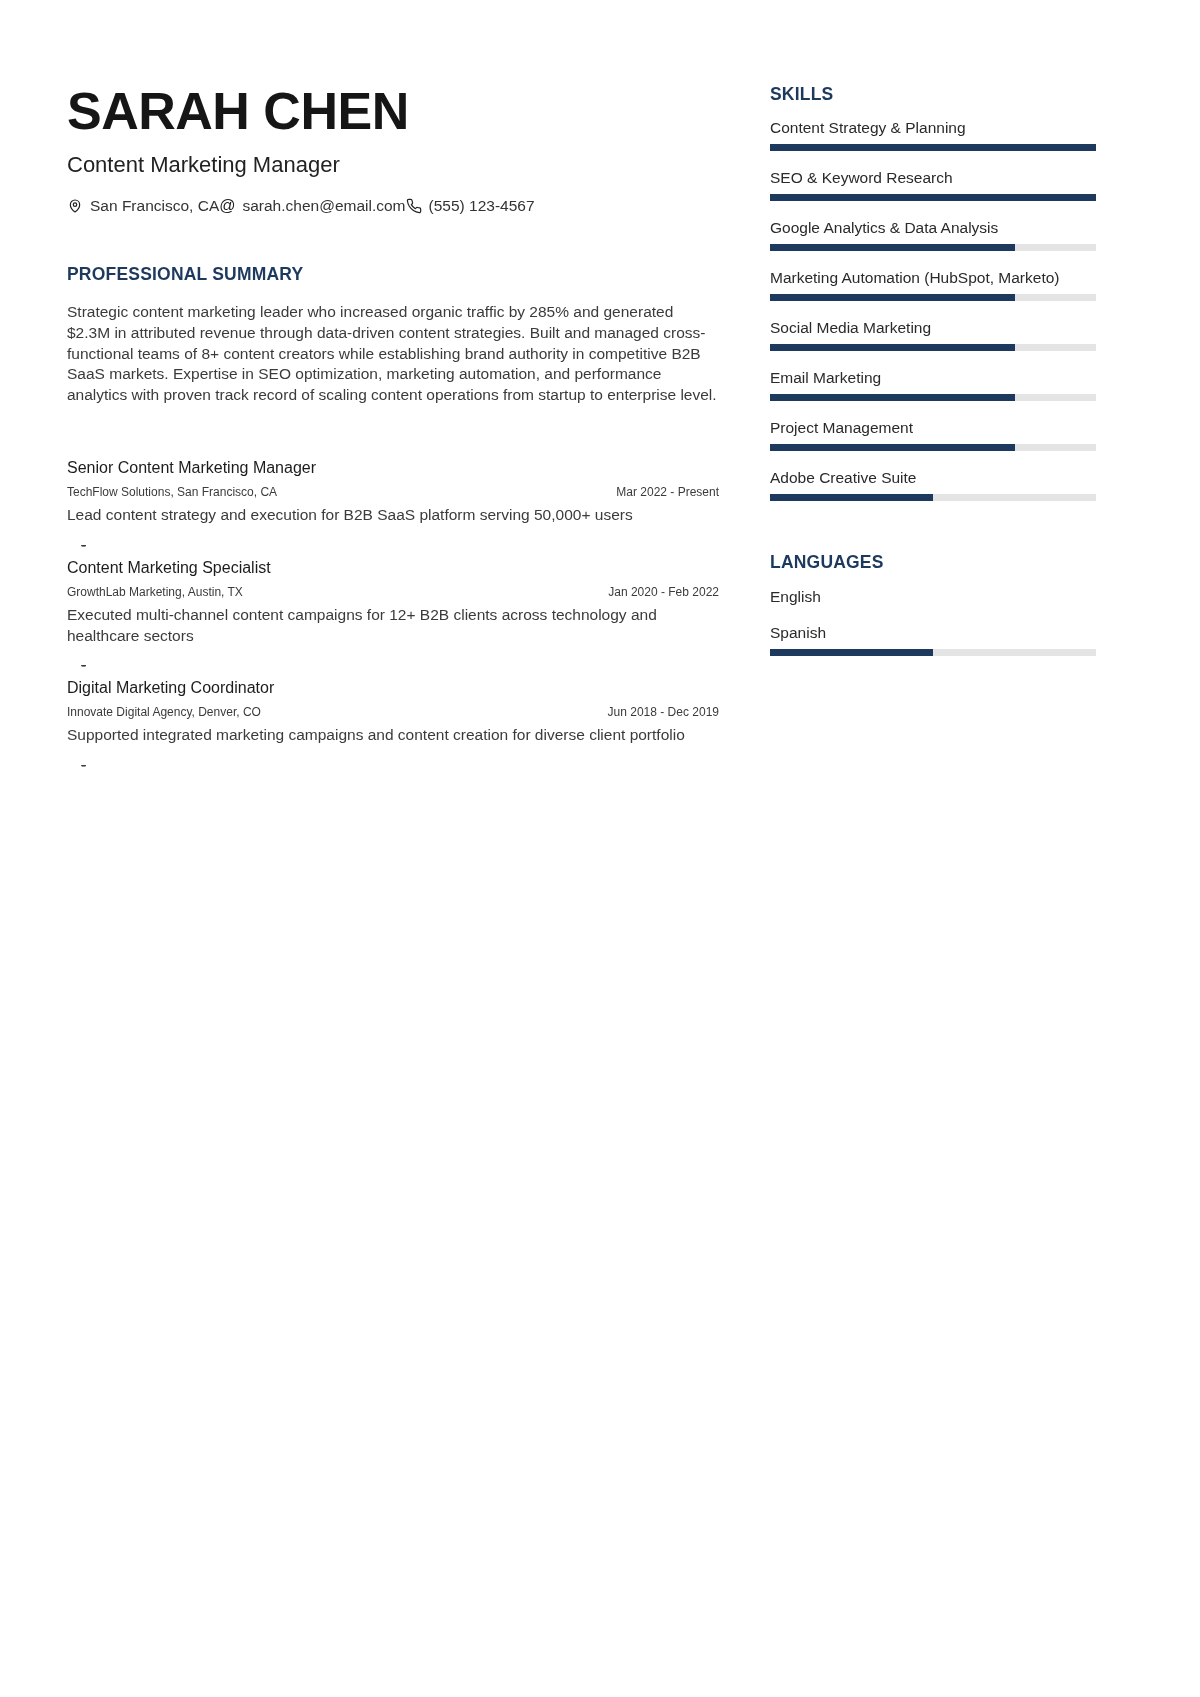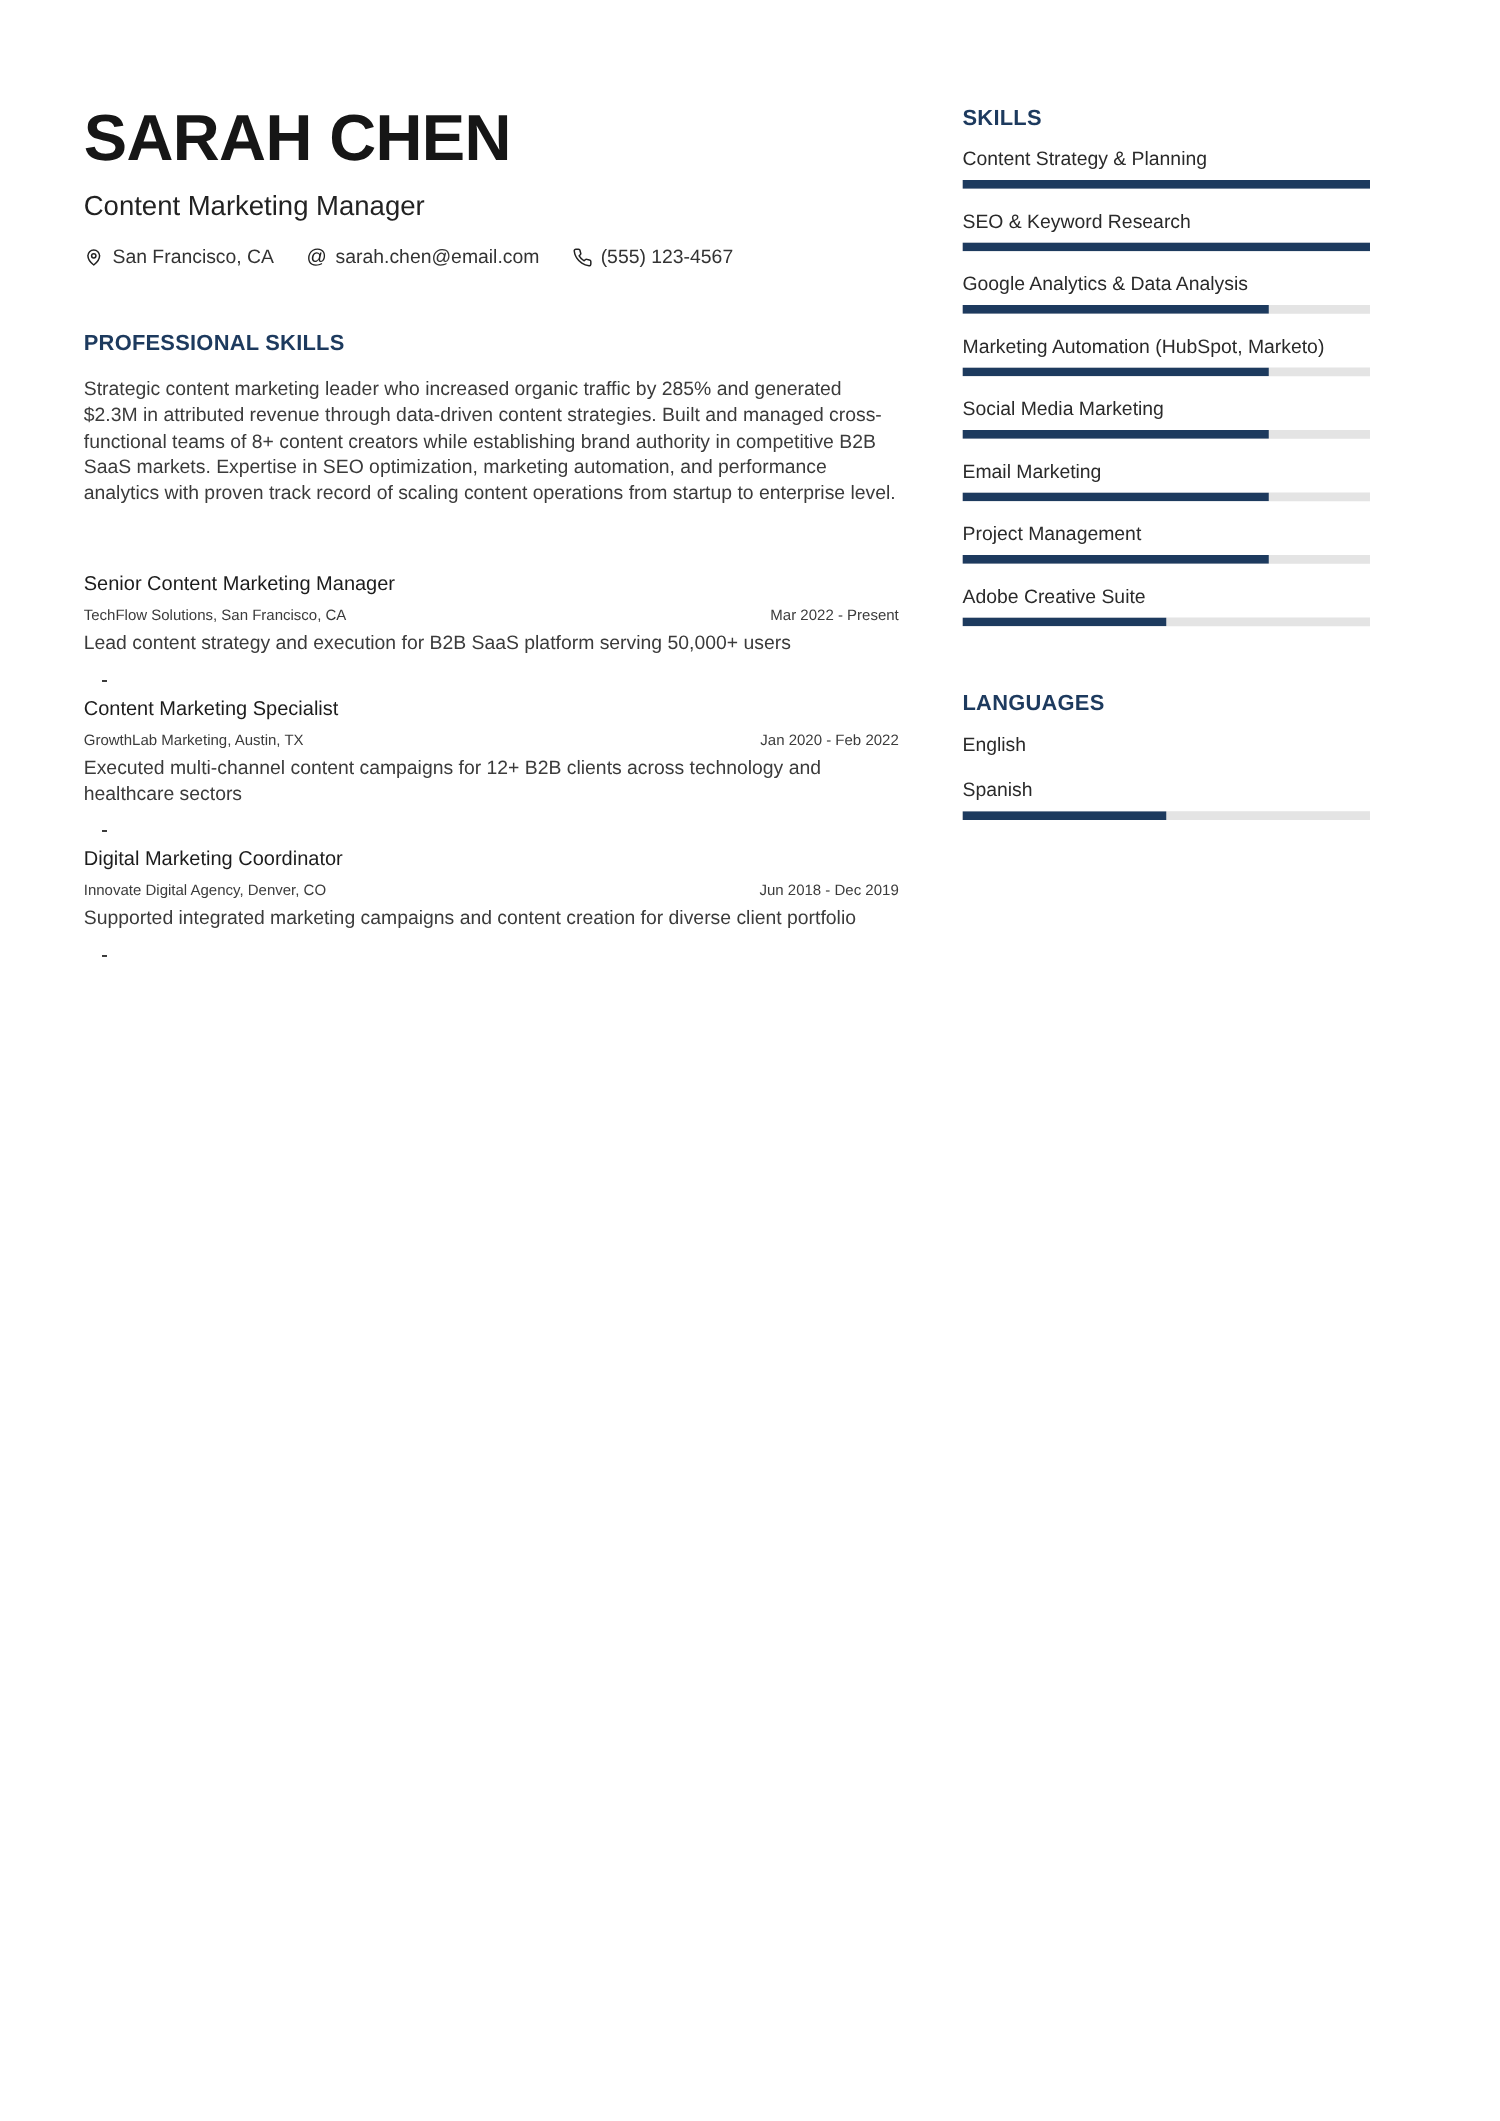--- a/index.html
+++ b/index.html
@@ -30,21 +30,20 @@
   }
   .job-headline {
     font-size: 22px;
     color: #222222;
     margin-top: 16px;
     line-height: 1.1;
   }
   .contact-row {
     display: flex;
     align-items: center;
-    gap: 26px;
     margin-top: 20px;
     font-size: 15.5px;
     color: #333333;
   }
   .contact-item { display: flex; align-items: center; gap: 7px; }
   .contact-item svg { width: 16px; height: 16px; stroke: #222; }
   .at-glyph { font-size: 16px; color: #222; line-height: 1; }
 
   
   .sections { margin-top: 50px; }
@@ -148,21 +147,21 @@
               <path d="M22 16.9v3a2 2 0 0 1-2.2 2 19.8 19.8 0 0 1-8.6-3.1 19.5 19.5 0 0 1-6-6A19.8 19.8 0 0 1 2.1 4.2 2 2 0 0 1 4.1 2h3a2 2 0 0 1 2 1.7c.1 1 .4 2 .7 2.9a2 2 0 0 1-.5 2.1L8 10a16 16 0 0 0 6 6l1.3-1.3a2 2 0 0 1 2.1-.5c.9.3 1.9.6 2.9.7a2 2 0 0 1 1.7 2z"></path>
             </svg>
           <span>(555) 123-4567</span>
         </span>
       </div>
     </header>
 
     <div class="sections">
 
       <section class="section">
-        <h2 class="section-heading">PROFESSIONAL SKILLS</h2>
+        <h2 class="section-heading">PROFESSIONAL SUMMARY</h2>
         <p class="body-text">Strategic content marketing leader who increased organic traffic by 285% and generated $2.3M in attributed revenue through data-driven content strategies. Built and managed cross-functional teams of 8+ content creators while establishing brand authority in competitive B2B SaaS markets. Expertise in SEO optimization, marketing automation, and performance analytics with proven track record of scaling content operations from startup to enterprise level.</p>
       </section>
 
       <section class="section">
         <div>
             <article class="job">
     <h3 class="job-title">Senior Content Marketing Manager</h3>
     <div class="job-meta">
       <span>TechFlow Solutions, San Francisco, CA</span>
       <span>Mar 2022 - Present</span>

